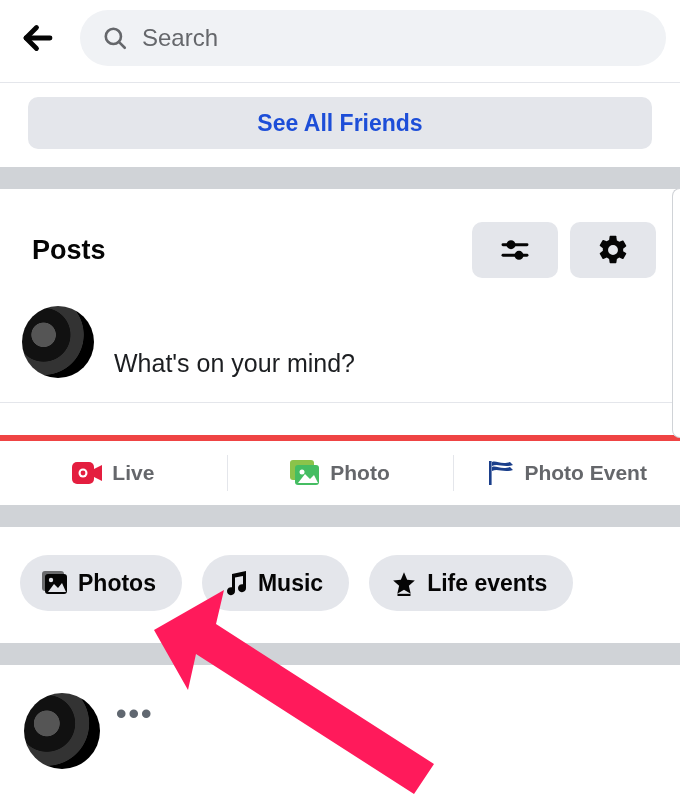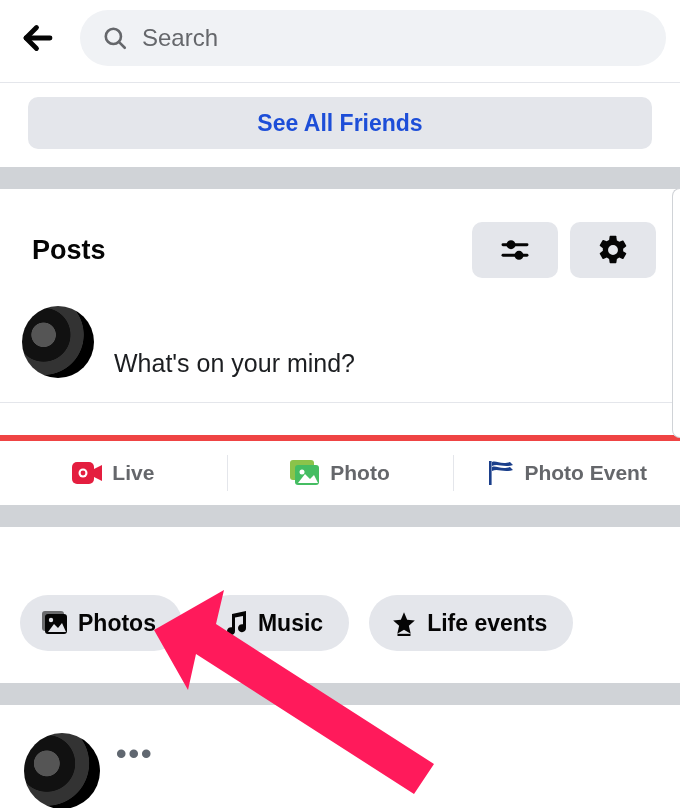--- a/index.html
+++ b/index.html
@@ -151,21 +151,20 @@
     width: 1px;
     background: #e4e6eb;
   }
 
   
   .pills-section {
     background: #fff;
     padding: 28px 20px 32px 20px;
     display: flex;
     gap: 20px;
-    margin-top: 40px;
   }
   .pill {
     height: 56px;
     background: #e4e6eb;
     border: none;
     border-radius: 28px;
     padding: 0 26px 0 22px;
     display: flex;
     align-items: center;
     gap: 10px;

